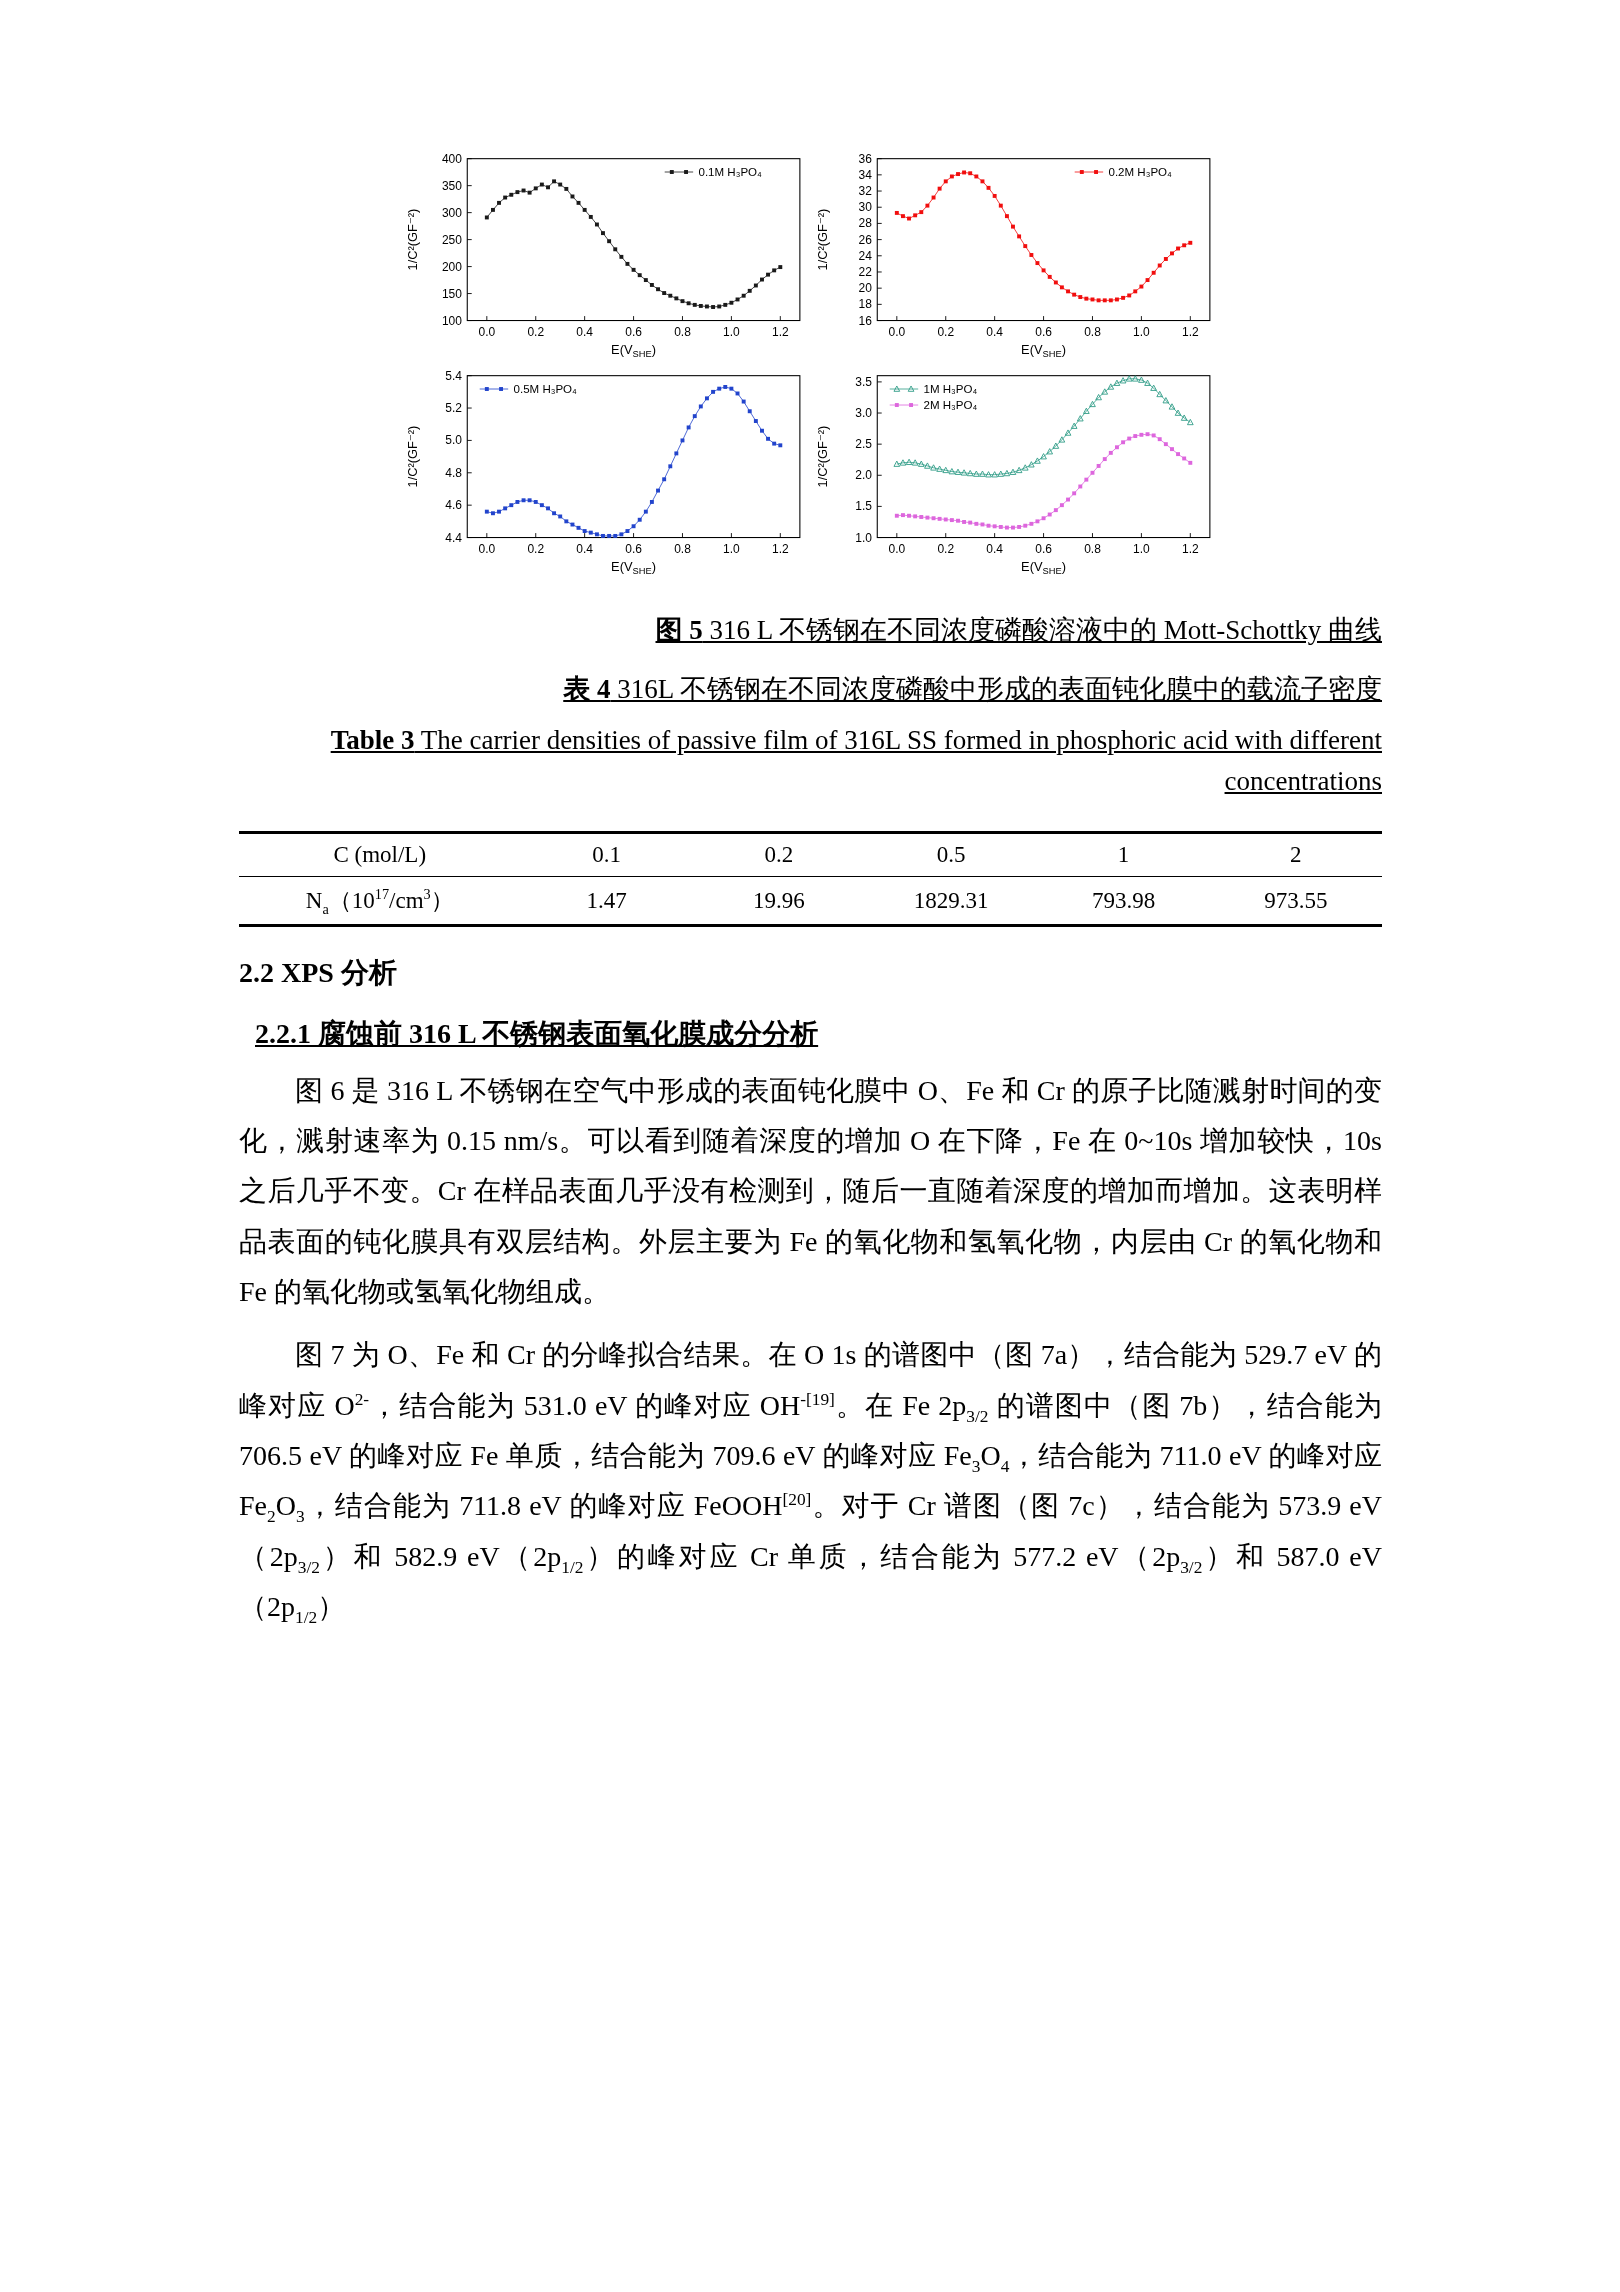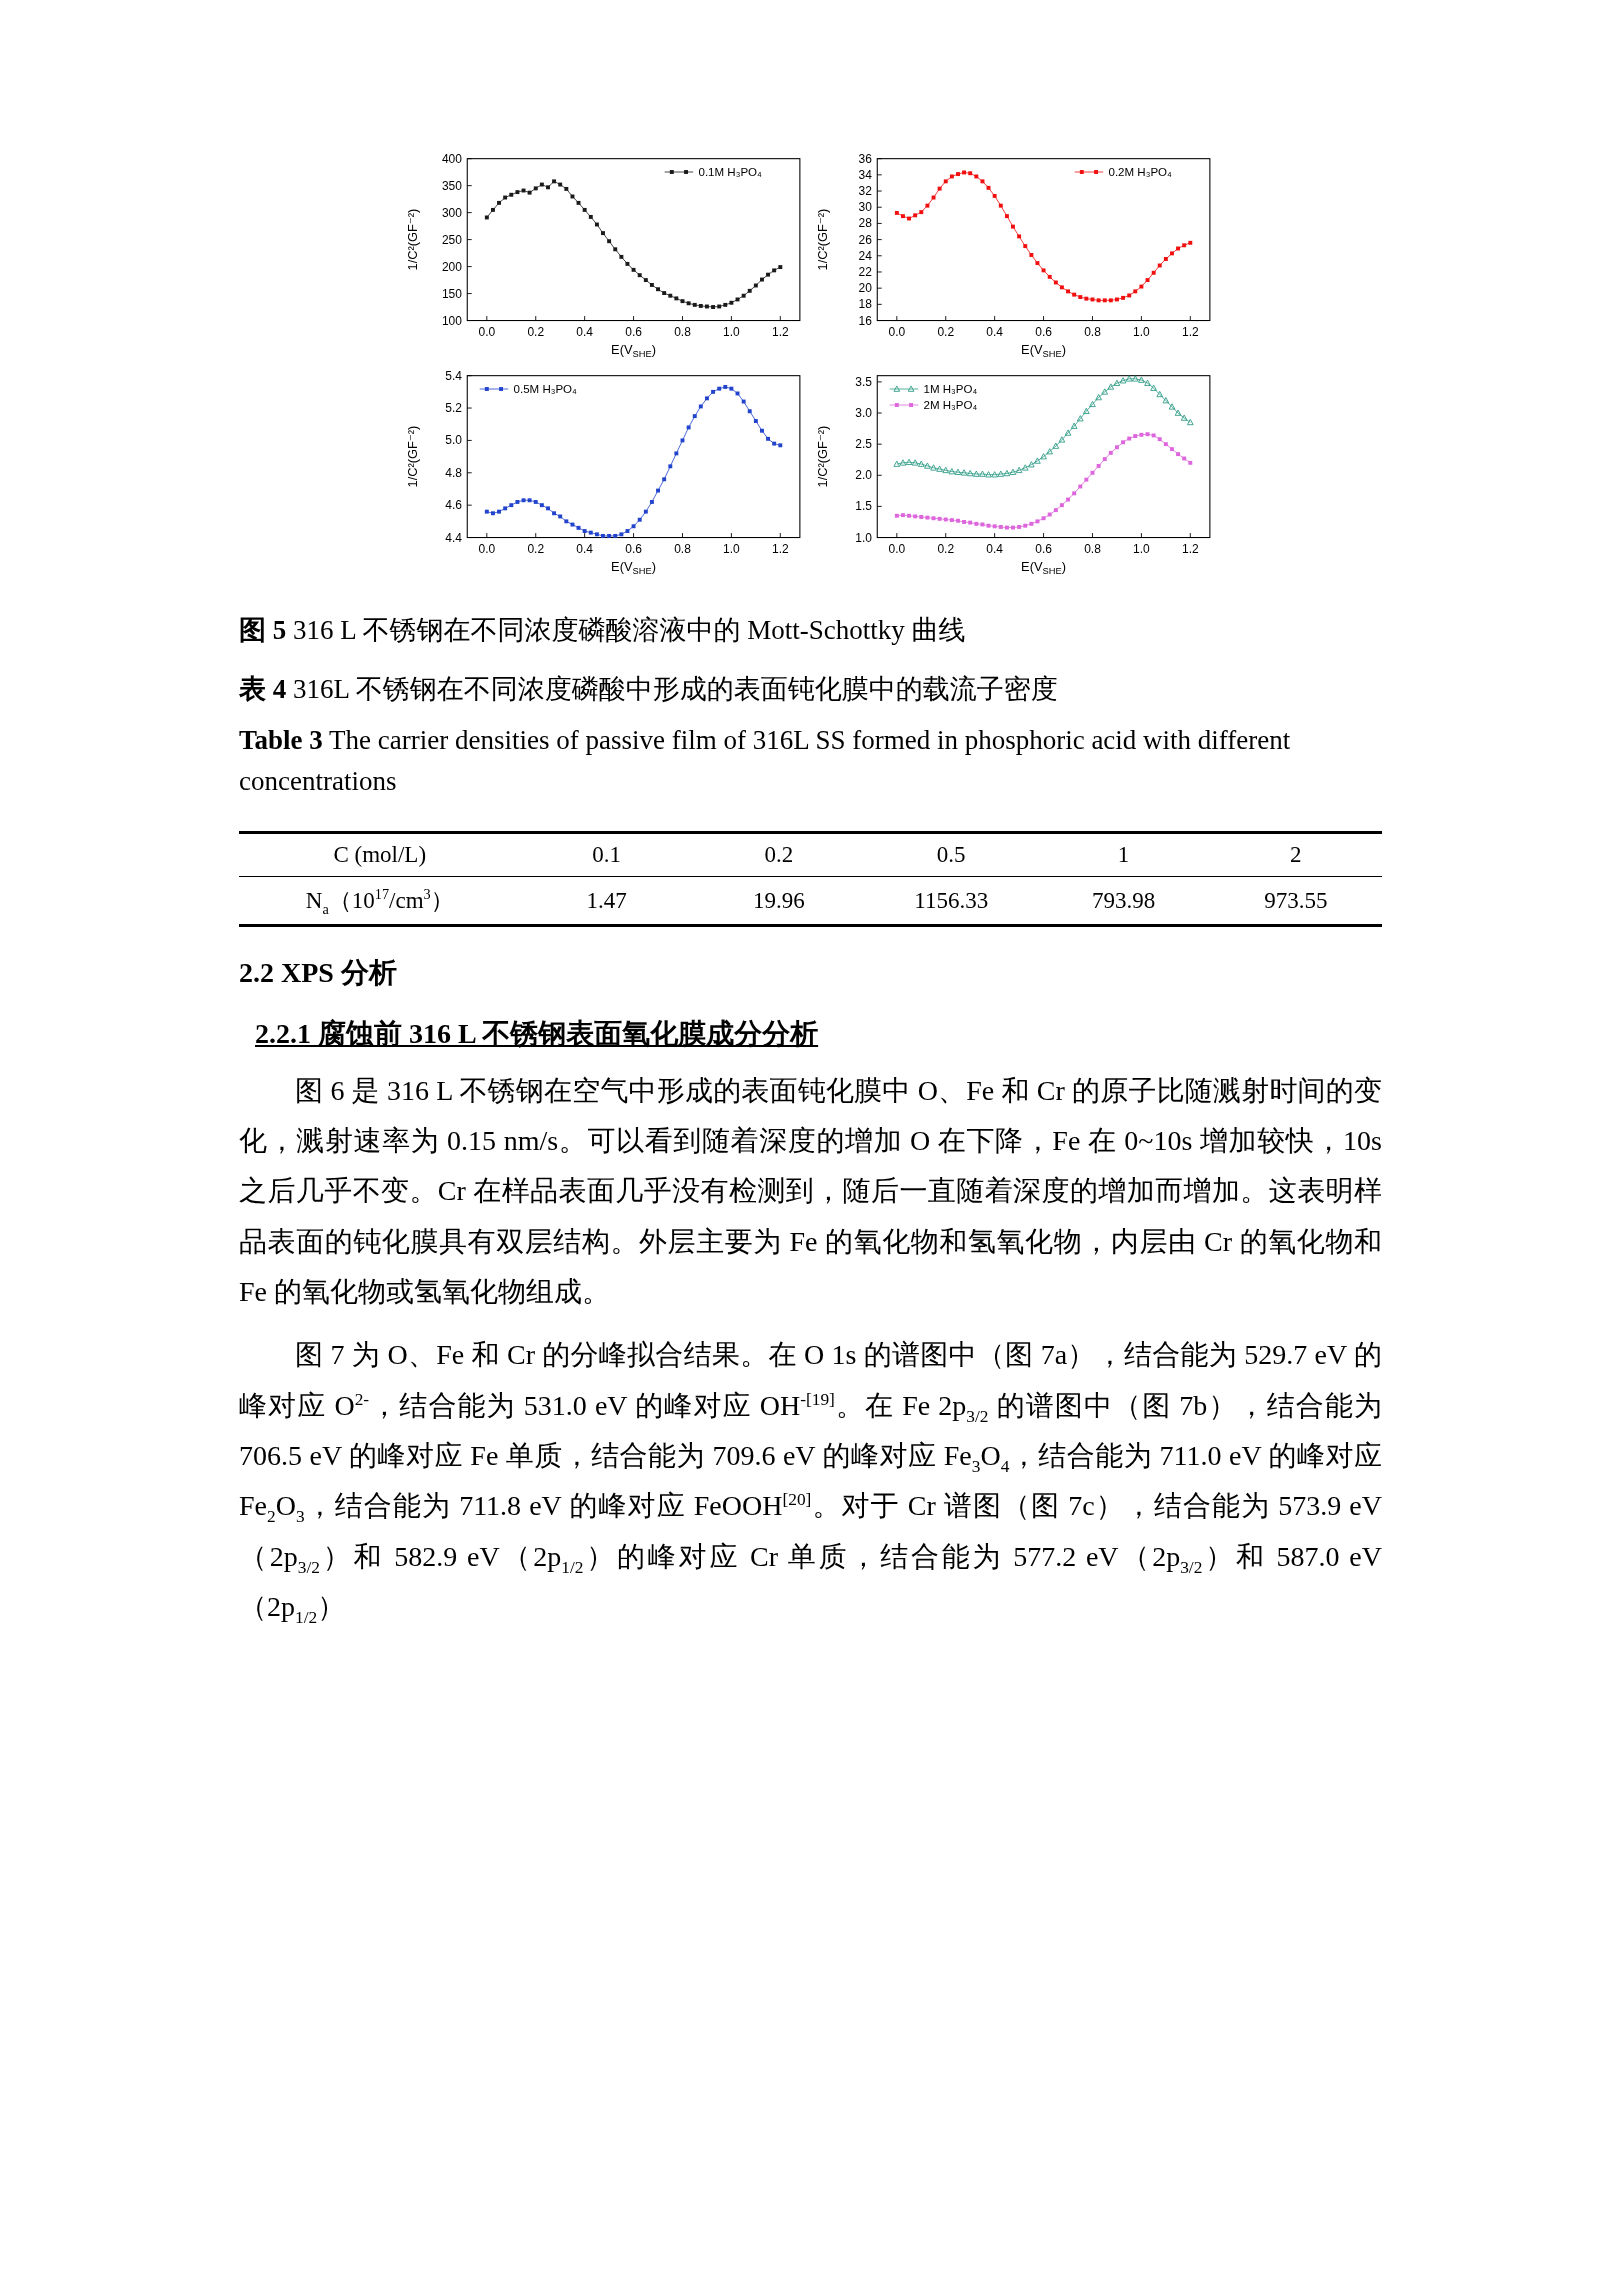--- a/index.html
+++ b/index.html
@@ -8,21 +8,21 @@
     box-sizing:border-box;padding:148px 239px 0 239px;
     font-family:"Liberation Serif","DejaVu Serif",serif;
     position:relative;overflow:hidden;
   }
   .figure-grid{
     width:820px;margin:0 auto;display:grid;
     grid-template-columns:410px 410px;grid-template-rows:217px 217px;
   }
   .chart-svg{width:410px;height:217px;display:block;}
   .chart-svg text{font-family:"Liberation Sans","DejaVu Sans",sans-serif;fill:#000;}
-  .caption{text-align:left;font-size:27px;margin:0;}
+  .caption{text-align:right;font-size:27px;margin:0;text-decoration:underline;}
   .caption.cn-fig{margin-top:30px;}
   .caption.en-fig{margin-top:12.5px;}
   .caption.cn-tab{margin-top:23px;}
   .caption.en-tab{margin-top:12.5px;line-height:1.55;}
   .data-table{
     width:100%;border-collapse:collapse;margin-top:28px;
     border-top:3.6px solid #000;border-bottom:3.6px solid #000;
     font-size:23px;table-layout:fixed;
   }
   .data-table th,.data-table td{
@@ -490,21 +490,21 @@
         <th>0.5</th>
         <th>1</th>
         <th>2</th>
       </tr>
     </thead>
     <tbody>
       <tr>
         <td class="col-label">N<sub>a</sub>（10<sup>17</sup>/cm<sup>3</sup>）</td>
         <td>1.47</td>
         <td>19.96</td>
-        <td>1156.33</td>
+        <td>1829.31</td>
         <td>793.98</td>
         <td>973.55</td>
       </tr>
     </tbody>
   </table>
 
   <h2 class="sec">2.2 XPS 分析</h2>
   <h3 class="sub">2.2.1 腐蚀前 316 L 不锈钢表面氧化膜成分分析</h3>
 
   <p class="bodytext">图 6 是 316 L 不锈钢在空气中形成的表面钝化膜中 O、Fe 和 Cr 的原子比随溅射时间的变化，溅射速率为 0.15 nm/s。可以看到随着深度的增加 O 在下降，Fe 在 0~10s 增加较快，10s 之后几乎不变。Cr 在样品表面几乎没有检测到，随后一直随着深度的增加而增加。这表明样品表面的钝化膜具有双层结构。外层主要为 Fe 的氧化物和氢氧化物，内层由 Cr 的氧化物和 Fe 的氧化物或氢氧化物组成。</p>

